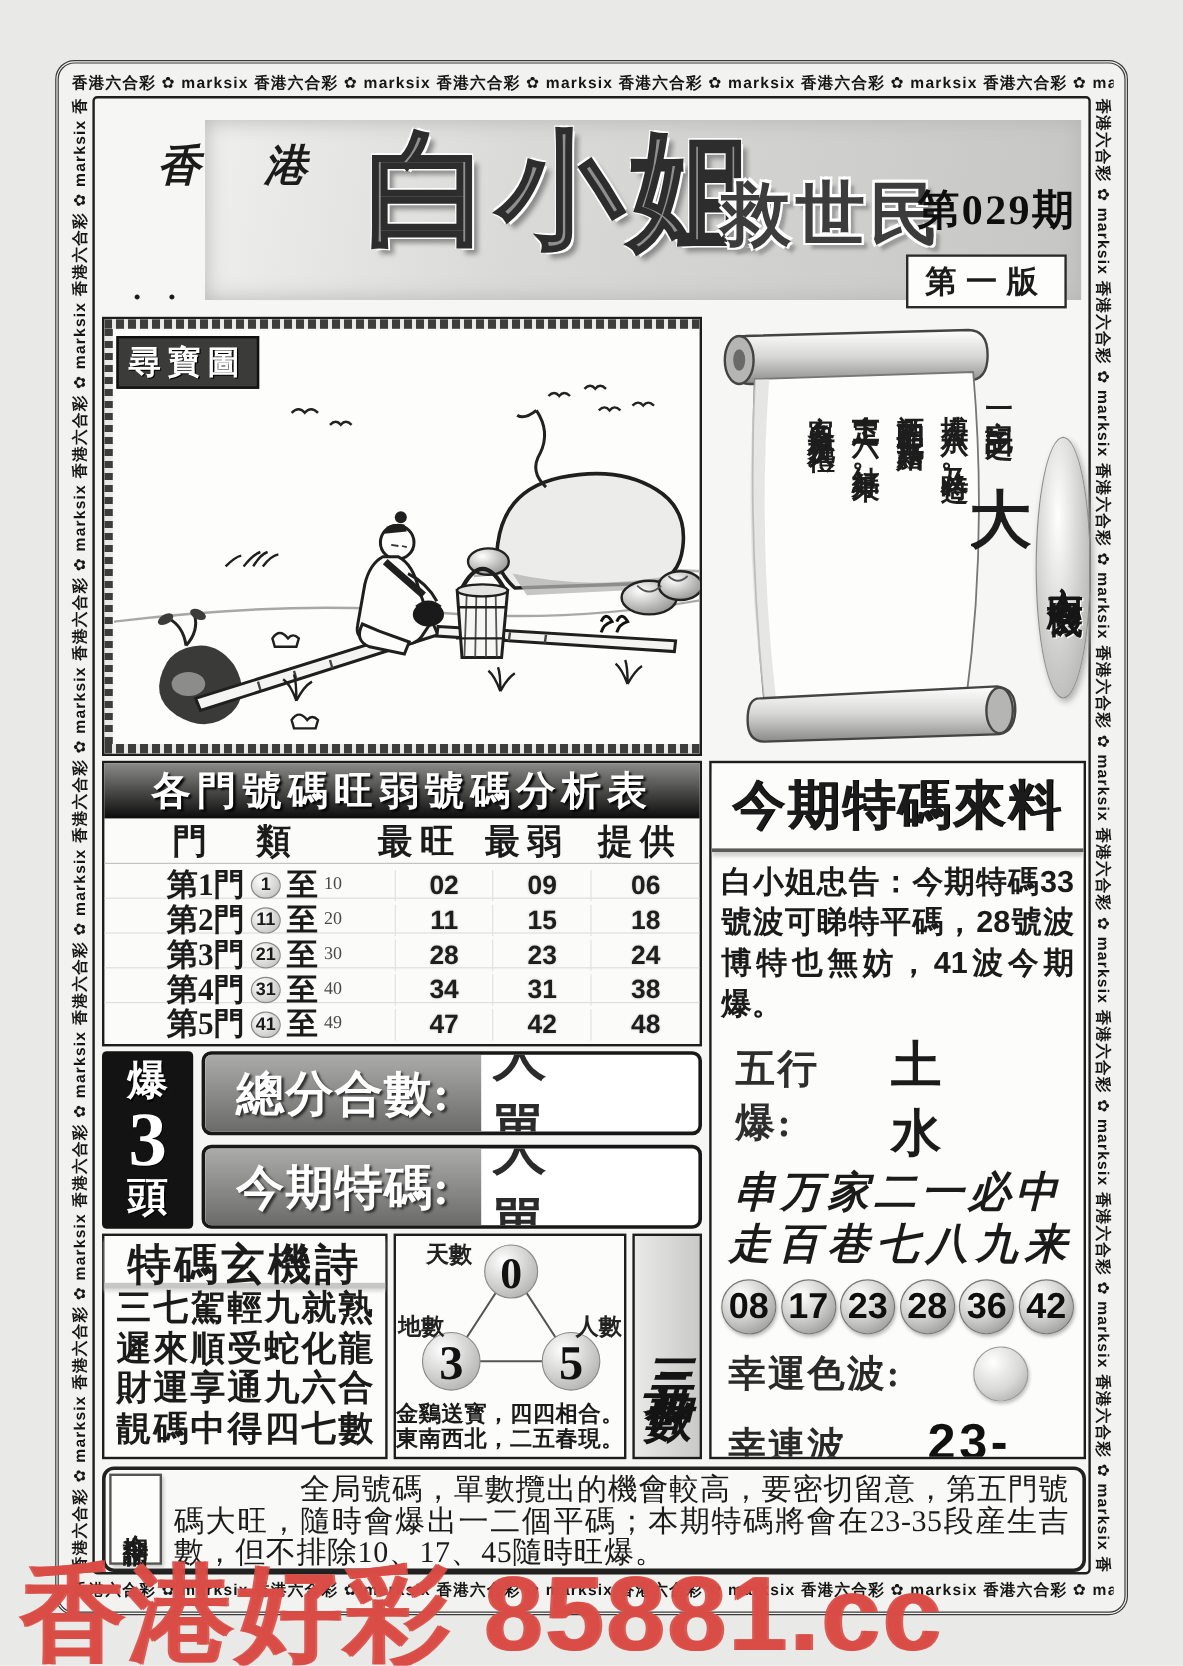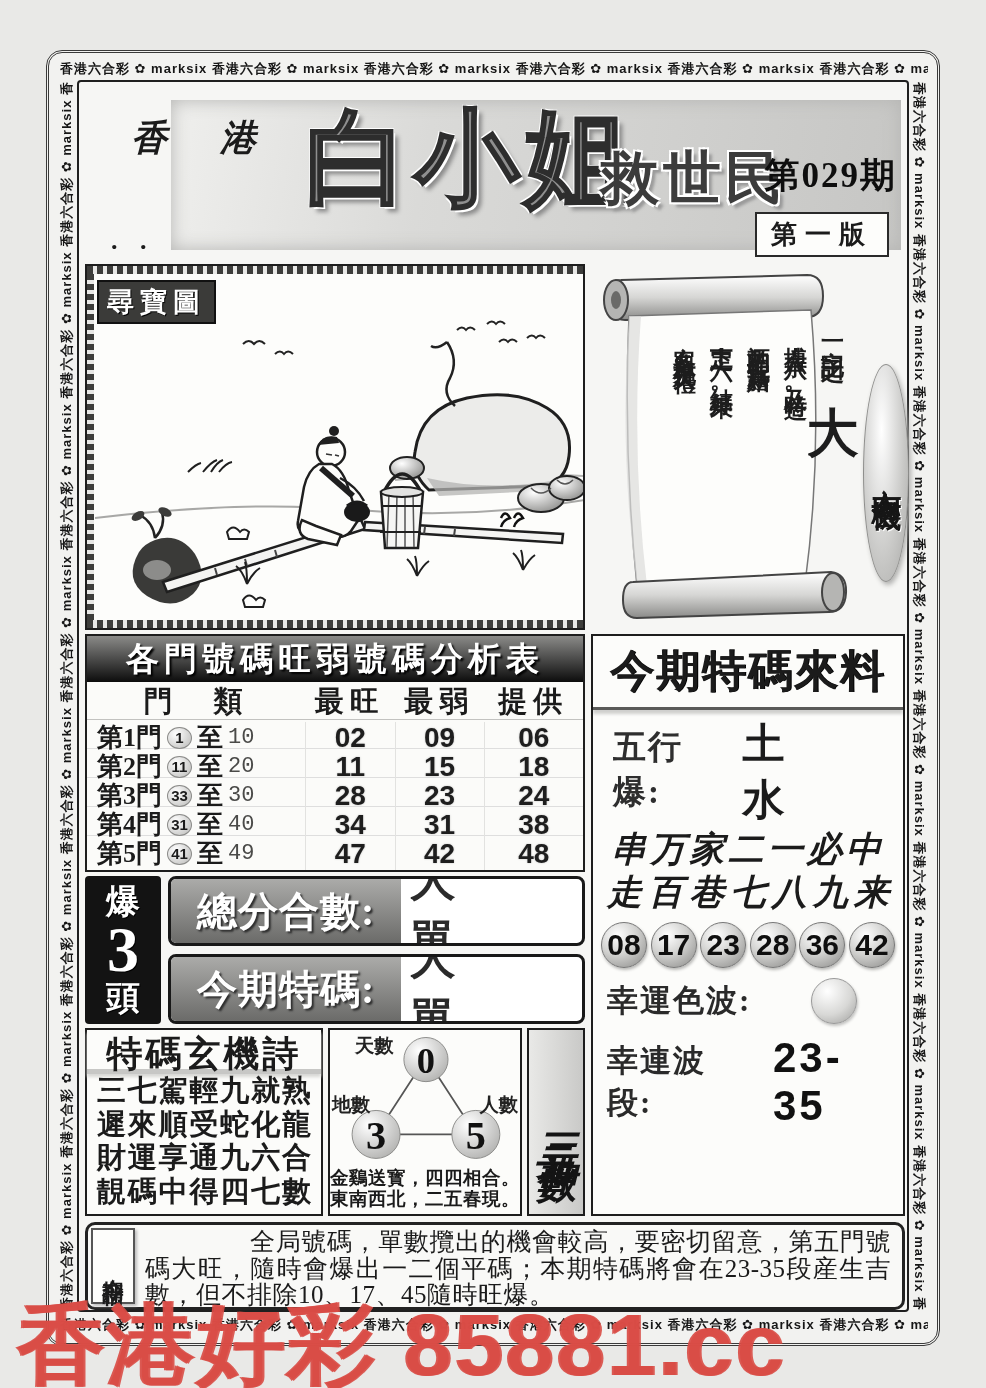--- a/index.html
+++ b/index.html
@@ -63,33 +63,33 @@
   
   .table-box { left:6px; top:552px; width:500px; height:238px;
     border:2px solid #1d1d1d; background:#fbfbf9; }
   .table-title { height:46px; background:linear-gradient(180deg,#8a8a88,#0c0c0c);
     color:#fff; font-size:33px; font-weight:bold; letter-spacing:5px;
     display:flex; align-items:center; justify-content:center;
     text-shadow:2px 2px 2px #000; }
   .t-row { display:grid; grid-template-columns:44% 18% 18% 20%; align-items:center; }
   .t-head { height:38px; font-size:29px; font-weight:bold; border-bottom:1px solid #c2c2c0; }
   .t-head > div { text-align:center; letter-spacing:6px; }
-  .t-data { height:29px; border-bottom:1px solid #dedede; }
+  .t-data { height:29px; border-bottom:1px solid #dedede;padding-left:42px; }
   .t-data:last-child { border-bottom:none; }
   .t-cell { text-align:center; font-family:"Liberation Sans","DejaVu Sans",sans-serif;
-    font-size:28px; font-weight:bold; color:#1e1e1e; text-shadow:0 0 2px #bbb;
+    font-size:22px; font-weight:bold; color:#1e1e1e; text-shadow:0 0 2px #bbb;
     border-left:1px solid #e2e2e0; }
   .door-cell { display:flex; align-items:center; gap:5px; padding-left:10px;
     font-size:26px; font-weight:bold; }
   .badge { display:inline-flex; width:25px; height:22px; border-radius:50%;
     background:radial-gradient(circle at 35% 30%,#fff,#b9b9b7);
     border:1px solid #8a8a88; font-size:15px; align-items:center; justify-content:center;
     font-family:"Liberation Sans","DejaVu Sans",sans-serif; }
-  .to-num { font-size:22px; color:#4a4a48; font-weight:normal;
-    font-family:Liberation Mono, monospace; }
+  .to-num { font-size:15px; color:#4a4a48; font-weight:normal;
+    font-family:Liberation Serif, serif; }
 
   
   .burst { left:6px; top:794px; width:500px; height:148px; display:flex; gap:7px; }
   .burst-head { width:76px; height:148px; background:#131313; border-radius:4px;
     color:#fff; display:flex; flex-direction:column; align-items:center;
     justify-content:center; text-shadow:1px 1px 0 #000; }
   .burst-head .c1,.burst-head .c3 { font-size:34px; font-weight:bold; line-height:36px; }
   .burst-head .c2 { font-size:64px; font-weight:bold; line-height:60px; }
   .burst-rows { flex:1; display:flex; flex-direction:column; gap:8px; }
   .burst-row { height:70px; border:3px solid #181818; border-radius:8px;
@@ -308,21 +308,21 @@
           <span>至</span>
           <span class="to-num">20</span>
         </div>
       <div class="t-cell">11</div>
       <div class="t-cell">15</div>
       <div class="t-cell">18</div>
     </div>
     <div class="t-row t-data">
       <div class="door-cell">
           <span>第3門</span>
-          <span class="badge">33</span>
+          <span class="badge">21</span>
           <span>至</span>
           <span class="to-num">30</span>
         </div>
       <div class="t-cell">28</div>
       <div class="t-cell">23</div>
       <div class="t-cell">24</div>
     </div>
     <div class="t-row t-data">
       <div class="door-cell">
           <span>第4門</span>
@@ -420,20 +420,21 @@
       <div class="scol">博六争八，及時造。</div>
       <div class="scol">酒酌三扎賀新婚。</div>
       <div class="scol">定下二六，結好果。</div>
       <div class="scol">客自八方祝大禮。</div>
     </div>
     <div class="abs mystery-oval">內有玄機</div>
   </div>
 
   <div class="abs special">
     <div class="sp-title">今期特碼來料</div>
+    <div class="sp-advice"><span>白小姐忠告：</span><span>今期特碼33號波可睇特平碼，28號波博特也無妨，41波今期爆。</span></div>
     <div class="sp-five">
       <span class="sp-five-label">五行爆:</span>
       <span class="sp-five-value">土 水</span>
     </div>
     <div class="callig r2">串万家二一必中</div>
     <div class="callig">走百巷七八九来</div>
     <div class="balls-row">
       <div class="ball">08</div>
       <div class="ball">17</div>
       <div class="ball">23</div>

